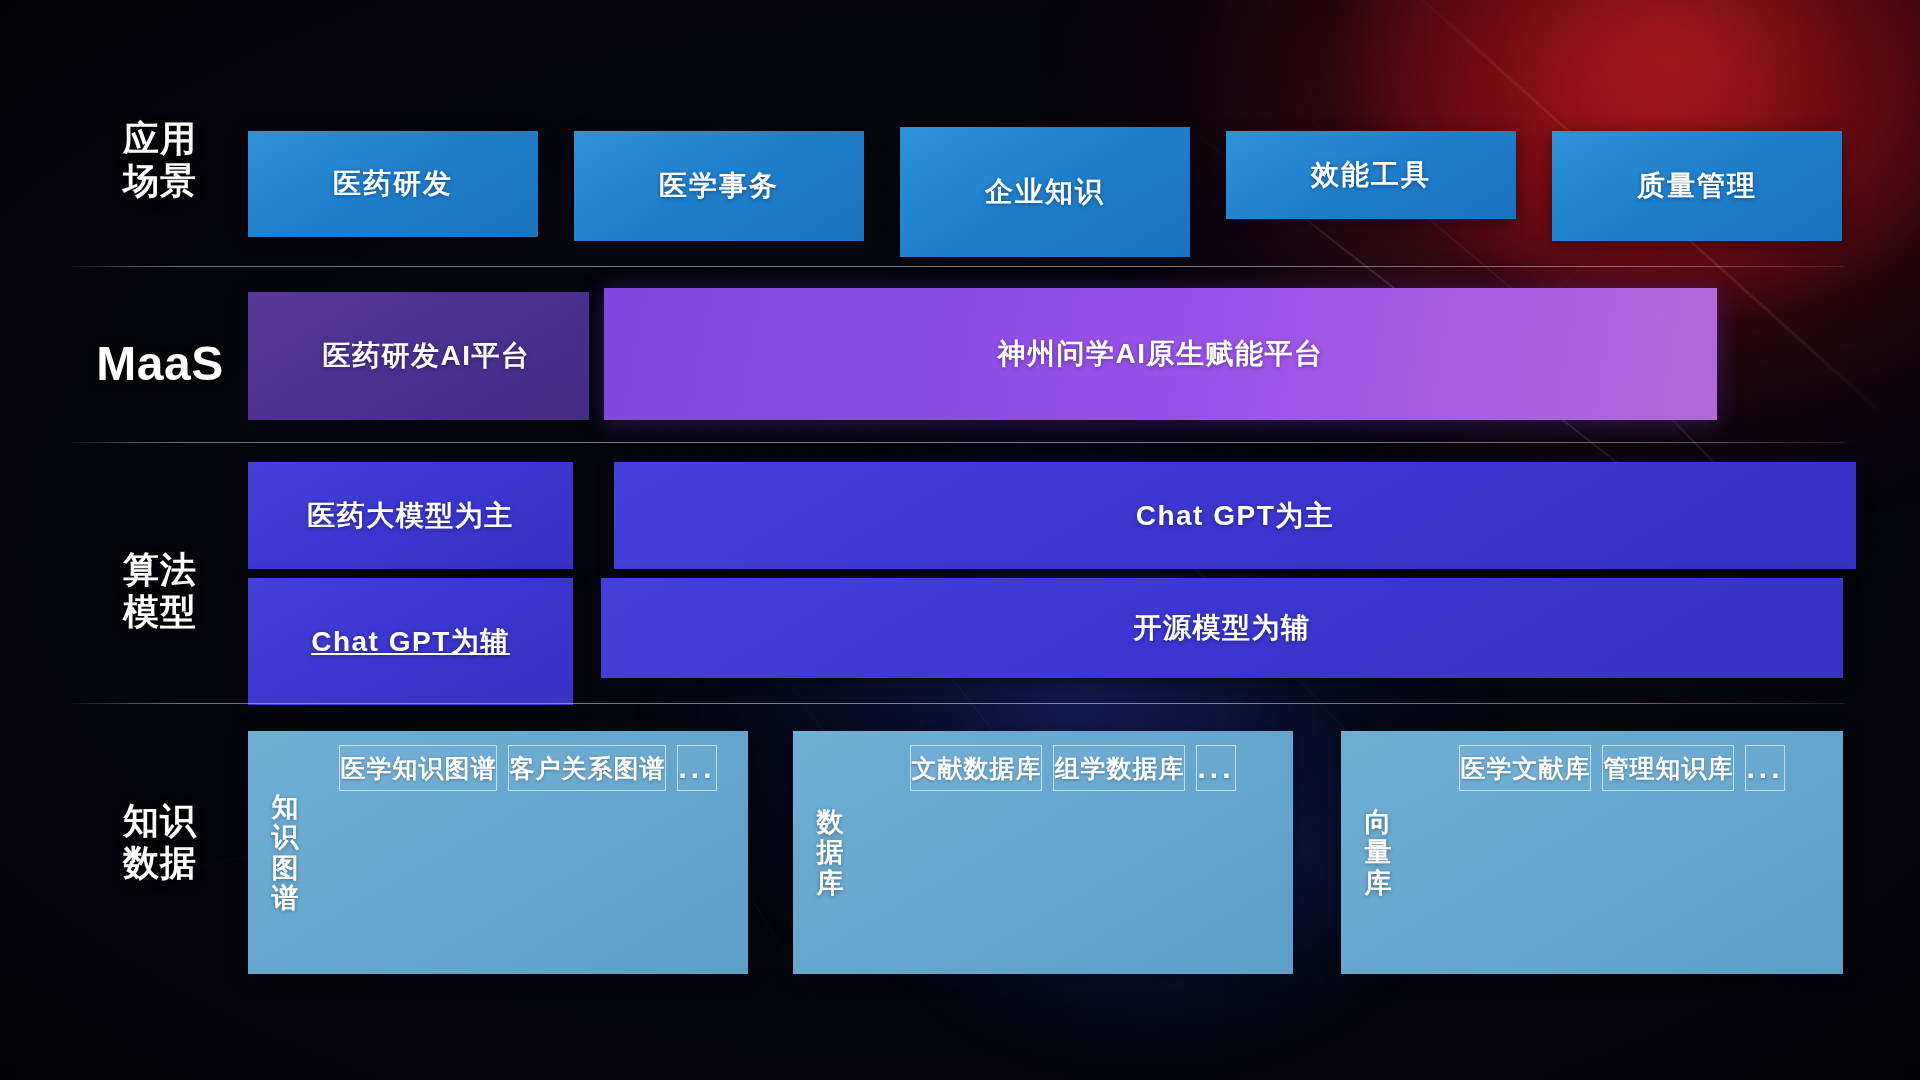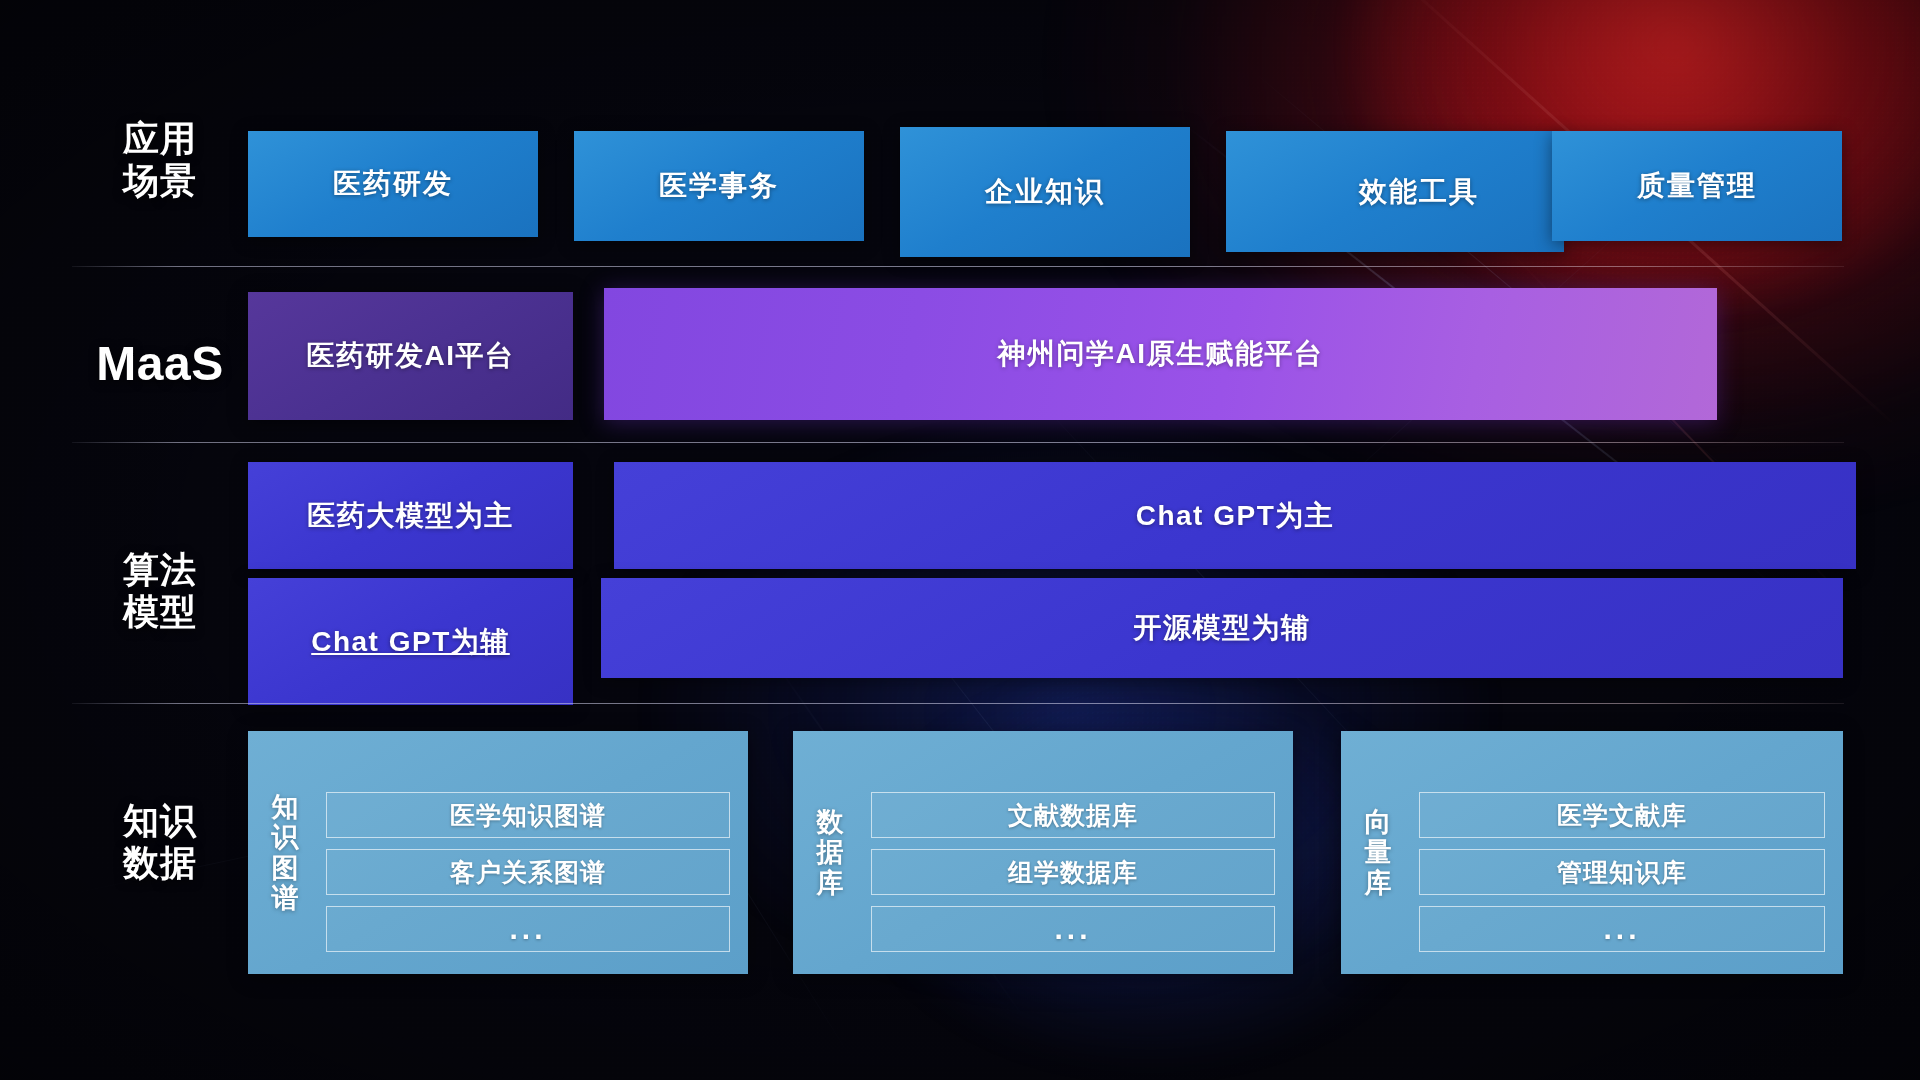--- a/index.html
+++ b/index.html
@@ -97,20 +97,21 @@
     text-shadow:0 1px 4px rgba(0,0,0,.4);
   }
   
   .maas-left{
     position:absolute;
     background:linear-gradient(150deg,#56379b 0%,#4b3191 50%,#432b85 100%);
     color:#fff;font-size:28px;font-weight:bold;letter-spacing:1.5px;
     display:flex;align-items:center;justify-content:center;
     box-shadow:0 3px 18px rgba(0,0,0,.45);
     text-shadow:0 1px 4px rgba(0,0,0,.4);
+    padding-left:16px;
   }
   .maas-right{
     position:absolute;
     background:linear-gradient(100deg,#8247e0 0%,#8b4ce4 28%,#9a52e8 56%,#a85fe2 78%,#b268d8 100%);
     color:#fff;font-size:28px;font-weight:bold;letter-spacing:1.5px;
     display:flex;align-items:center;justify-content:center;
     box-shadow:0 3px 22px rgba(110,50,200,.35);
     text-shadow:0 1px 4px rgba(0,0,0,.35);
   }
   
@@ -129,22 +130,22 @@
     display:flex;align-items:stretch;
     box-shadow:0 3px 18px rgba(0,0,0,.42);
   }
   .kvlabel{
     width:74px;flex:0 0 74px;
     display:flex;flex-direction:column;align-items:center;justify-content:center;
     color:#ffffff;font-size:27px;font-weight:bold;line-height:1.12;
     text-shadow:0 1px 4px rgba(0,0,0,.35);
   }
   .kitems{
-    flex:1;display:flex;flex-direction:column;justify-content:center;
-    gap:11px;padding:14px 18px 14px 4px;margin-top:39px;
+    flex:1;display:flex;flex-direction:row;justify-content:center;
+    gap:11px;padding:14px 18px 14px 4px;
   }
   .kitem{
     border:1px solid rgba(255,255,255,0.62);
     color:#ffffff;font-size:25px;font-weight:bold;letter-spacing:1px;
     height:44px;display:flex;align-items:center;justify-content:center;
     text-shadow:0 1px 3px rgba(0,0,0,.3);
     background:rgba(255,255,255,0.035);
   }
   .kitem.ell{font-size:30px;letter-spacing:4px;}
 </style>
@@ -176,21 +177,21 @@
 <div id="stage">
 
   <div class="rowlabel" style="top:118px;">
     <div>应用</div>
     <div>场景</div>
   </div>
 
   <div class="appbox" style="left:248px;top:131px;width:290px;height:106px;">医药研发</div>
   <div class="appbox" style="left:574px;top:131px;width:290px;height:110px;">医学事务</div>
   <div class="appbox" style="left:900px;top:127px;width:290px;height:130px;">企业知识</div>
-  <div class="appbox" style="left:1226px;top:131px;width:290px;height:121px;padding-left:48px;">效能工具</div>
+  <div class="appbox" style="left:1226px;top:131px;width:290px;height:88px;">效能工具</div>
   <div class="appbox" style="left:1552px;top:131px;width:290px;height:110px;">质量管理</div>
 
   <div class="divider" style="left:72px;top:266px;width:1772px;"></div>
 
   <div class="rowlabel latin" style="top:336px;">
     <div>MaaS</div>
   </div>
 
   <div class="maas-left" style="left:248px;top:292px;width:325px;height:128px;">医药研发AI平台</div>
   <div class="maas-right" style="left:604px;top:288px;width:1113px;height:132px;">神州问学AI原生赋能平台</div>

